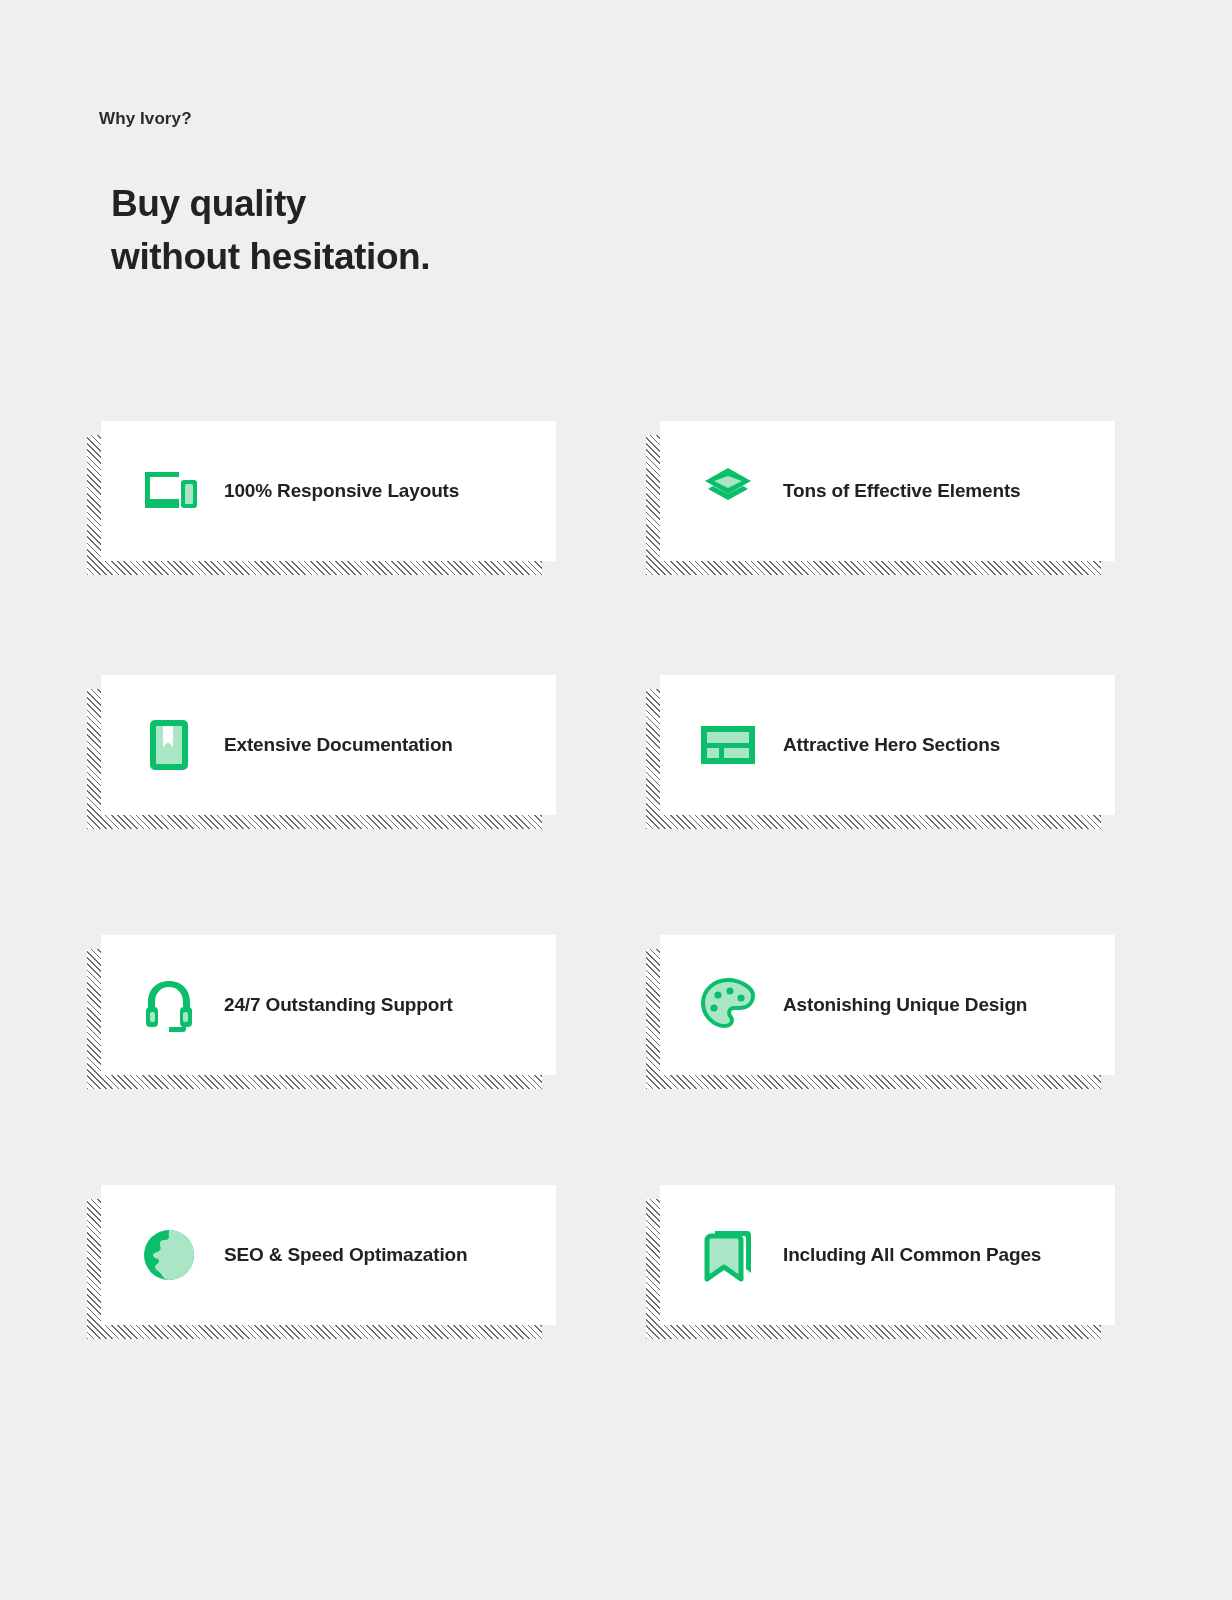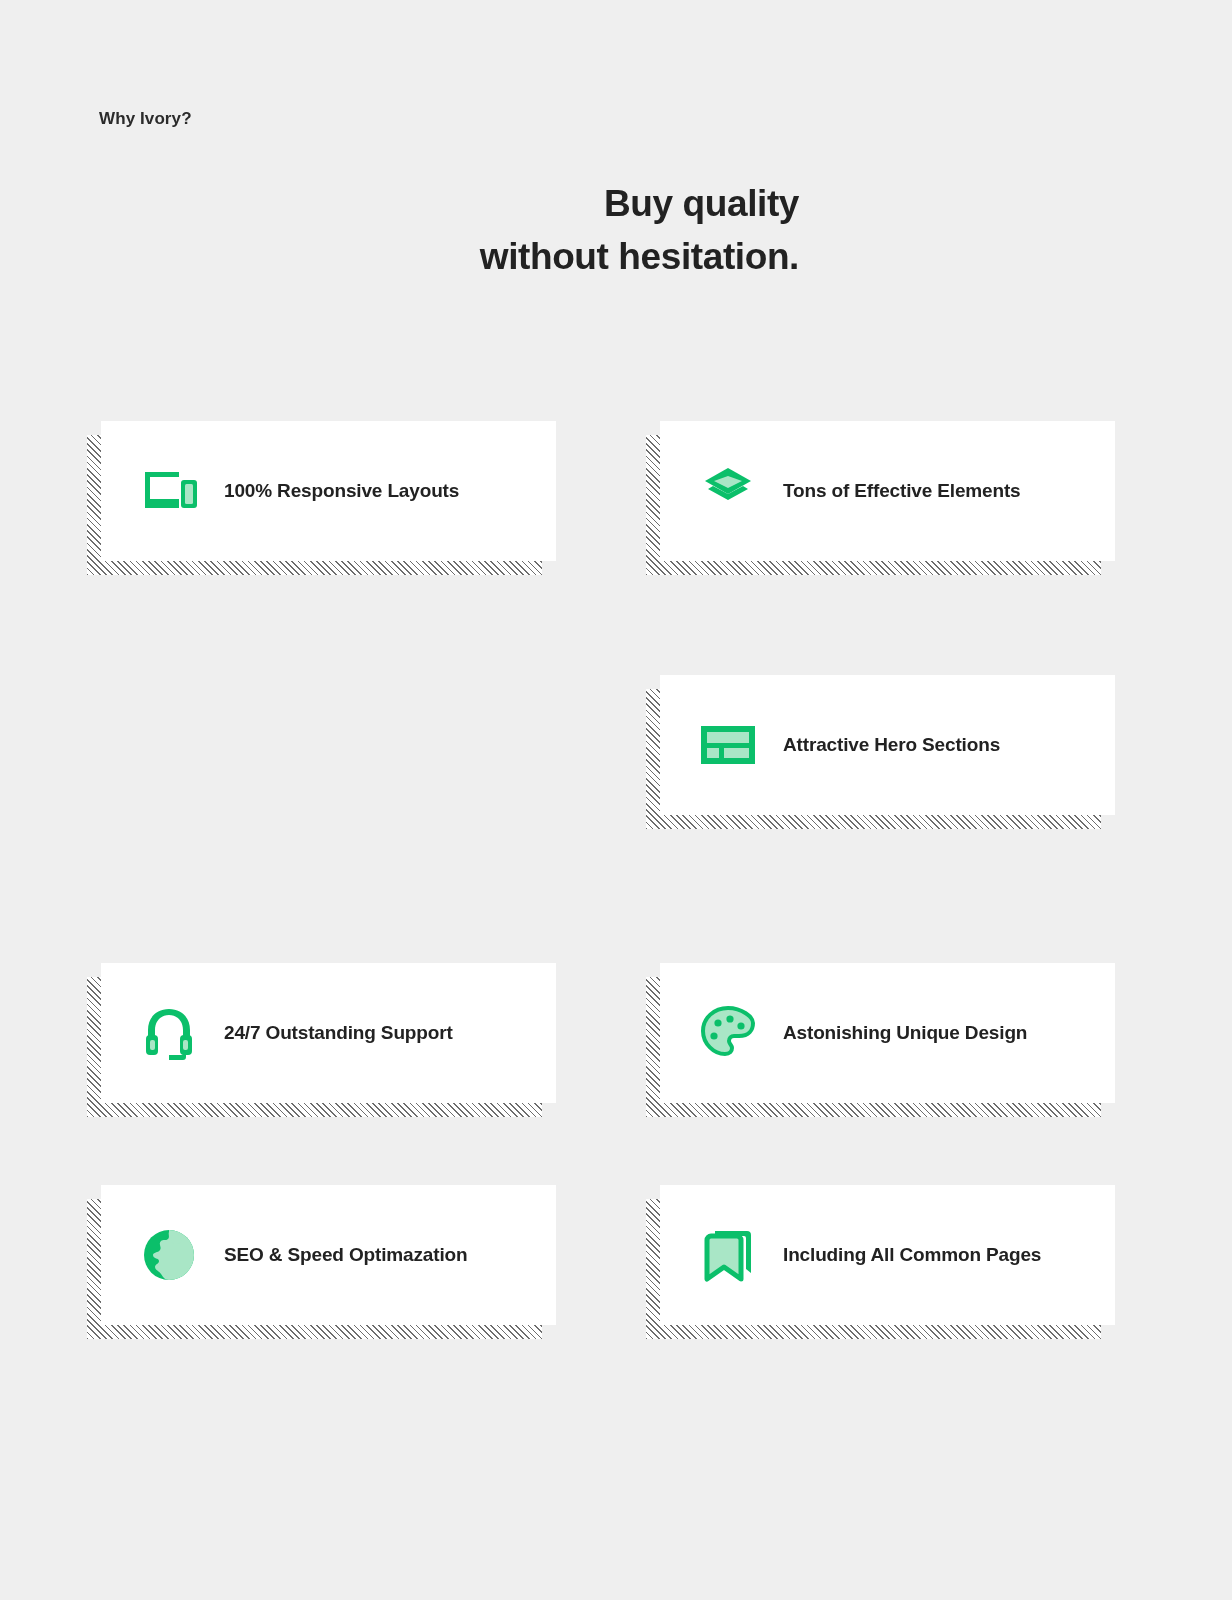--- a/index.html
+++ b/index.html
@@ -30,23 +30,22 @@
     letter-spacing: 0.1px;
     line-height: 1.3;
     margin: 0 0 48px 0;
   }
   .headline {
     font-size: 37px;
     font-weight: 700;
     color: #222222;
     line-height: 1.42;
     letter-spacing: -0.4px;
-    margin: 0;
+    margin: 12px;
     white-space: pre-line;
-    text-align: right;
   }
 
   
   .cards {
     position: absolute;
     left: 0;
     top: 16px;
     width: 1060px;
     height: 1600px;
   }
@@ -54,21 +53,21 @@
   .card-wrap {
     position: absolute;
     width: 455px;
     height: 140px;
   }
   .card-wrap.col1 { left: 101px; }
   .card-wrap.col2 { left: 660px; text-decoration: underline; }
 
   .card-wrap.r1 { top: 405px; }
   .card-wrap.r2 { top: 659px; }
-  .card-wrap.r3 { top: 919px; margin-top: 28px; }
+  .card-wrap.r3 { top: 919px; }
   .card-wrap.r4 { top: 1169px; }
 
   
   .card-shadow {
     position: absolute;
     left: -14px;
     top: 14px;
     width: 455px;
     height: 140px;
     background-color: #ffffff;
@@ -147,20 +146,33 @@
         <svg width="54" height="54" viewBox="0 0 54 54">
           <path d="M27 36 L7 25 L12 22 L27 30 L42 22 L47 25 Z" fill="#0bbf6a"></path>
           <path d="M27 4 L50 17 L27 30 L4 17 Z" fill="#0bbf6a"></path>
           <path d="M27 12 L41 17 L27 24 L13 17 Z" fill="#a9e6c6"></path>
         </svg>
       </span>
       <span class="card-label">Tons of Effective Elements</span>
     </div>
   </div>
 
+  <div class="card-wrap col1 r2">
+    <div class="card-shadow"></div>
+    <div class="card">
+      <span class="icon-box">
+        <svg width="44" height="56" viewBox="0 0 44 56">
+          <rect x="3" y="3" width="38" height="50" rx="5" fill="#0bbf6a"></rect>
+          <rect x="9" y="9" width="26" height="38" fill="#a9e6c6"></rect>
+          <path d="M16 9 h10 v21 l-5 -5 l-5 5 Z" fill="#ffffff"></path>
+        </svg>
+      </span>
+      <span class="card-label">Extensive Documentation</span>
+    </div>
+  </div>
 
   <div class="card-wrap col2 r2">
     <div class="card-shadow"></div>
     <div class="card">
       <span class="icon-box">
         <svg width="58" height="42" viewBox="0 0 58 42">
           <rect x="2" y="2" width="54" height="38" fill="#0bbf6a"></rect>
           <rect x="8" y="8" width="42" height="11" fill="#a9e6c6"></rect>
           <rect x="8" y="24" width="12" height="10" fill="#a9e6c6"></rect>
           <rect x="25" y="24" width="25" height="10" fill="#a9e6c6"></rect>

